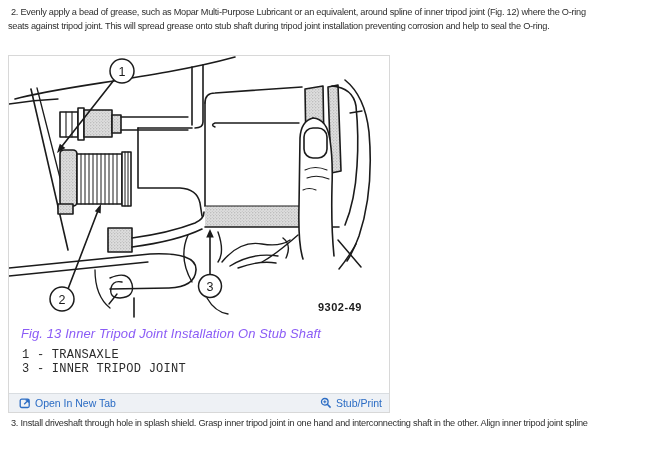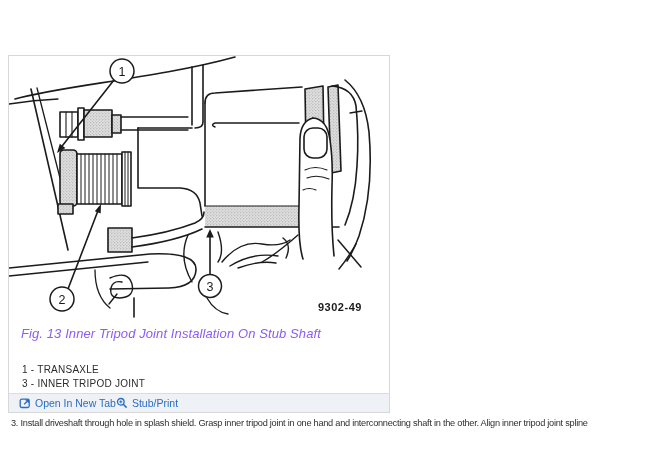--- a/index.html
+++ b/index.html
@@ -15,35 +15,37 @@
 
   .fig-panel {
     position:absolute; left:8px; top:55px; width:382px; height:358px; margin:0;
     border:1px solid #d8d8d8; background:#fff; box-sizing:border-box;
   }
   .drawing { width:380px; height:262px; }
   .caption {
     margin:8px 0 0 12px; font-size:13px; font-weight:normal; font-style:italic;
     color:#8b5cf6; letter-spacing:0.1px; white-space:nowrap;
   }
-  .legend { list-style:none; margin:22px 0 0 13px; padding:0; font-size:10px; line-height:14px; color:#2b2b2b; letter-spacing:0.25px; }
+  .legend { list-style:none; margin:7px 0 0 13px; padding:0; font-size:12px; line-height:14px; color:#2b2b2b; letter-spacing:0.25px;font-family:Liberation Mono, monospace; }
   .fig-toolbar {
     position:absolute; left:0; right:0; bottom:0; height:19px; background:#eef1f5;
-    border-top:1px solid #d9dde1; display:flex; align-items:center; justify-content:flex-start;
+    border-top:1px solid #d9dde1; display:flex; align-items:center; justify-content:space-between;
     padding:0 7px 0 10px; box-sizing:border-box;margin-top:20px;
   }
   .tool-link { display:flex; align-items:center; gap:4px; color:#2b6cc4; font-size:10.5px; text-decoration:none; cursor:pointer; }
   .tool-link .ic { display:block; }
 </style>
 </head>
 <body>
 
 <div class="page">
 
   <p class="body-text step2">
+    <span class="tline first">2. Evenly apply a bead of grease, such as Mopar Multi-Purpose Lubricant or an equivalent, around spline of inner tripod joint (Fig. 12) where the O-ring</span>
+    <span class="tline">seats against tripod joint. This will spread grease onto stub shaft during tripod joint installation preventing corrosion and help to seal the O-ring.</span>
   </p>
 
   <figure class="fig-panel">
 
     <div class="drawing">
       <svg viewBox="0 0 380 262" width="380" height="262" xmlns="http://www.w3.org/2000/svg">
         <defs>
           <pattern id="stip" width="3" height="3" patternUnits="userSpaceOnUse">
             <rect width="3" height="3" fill="#dedede"></rect>
             <circle cx="0.8" cy="0.8" r="0.55" fill="#969696"></circle>

